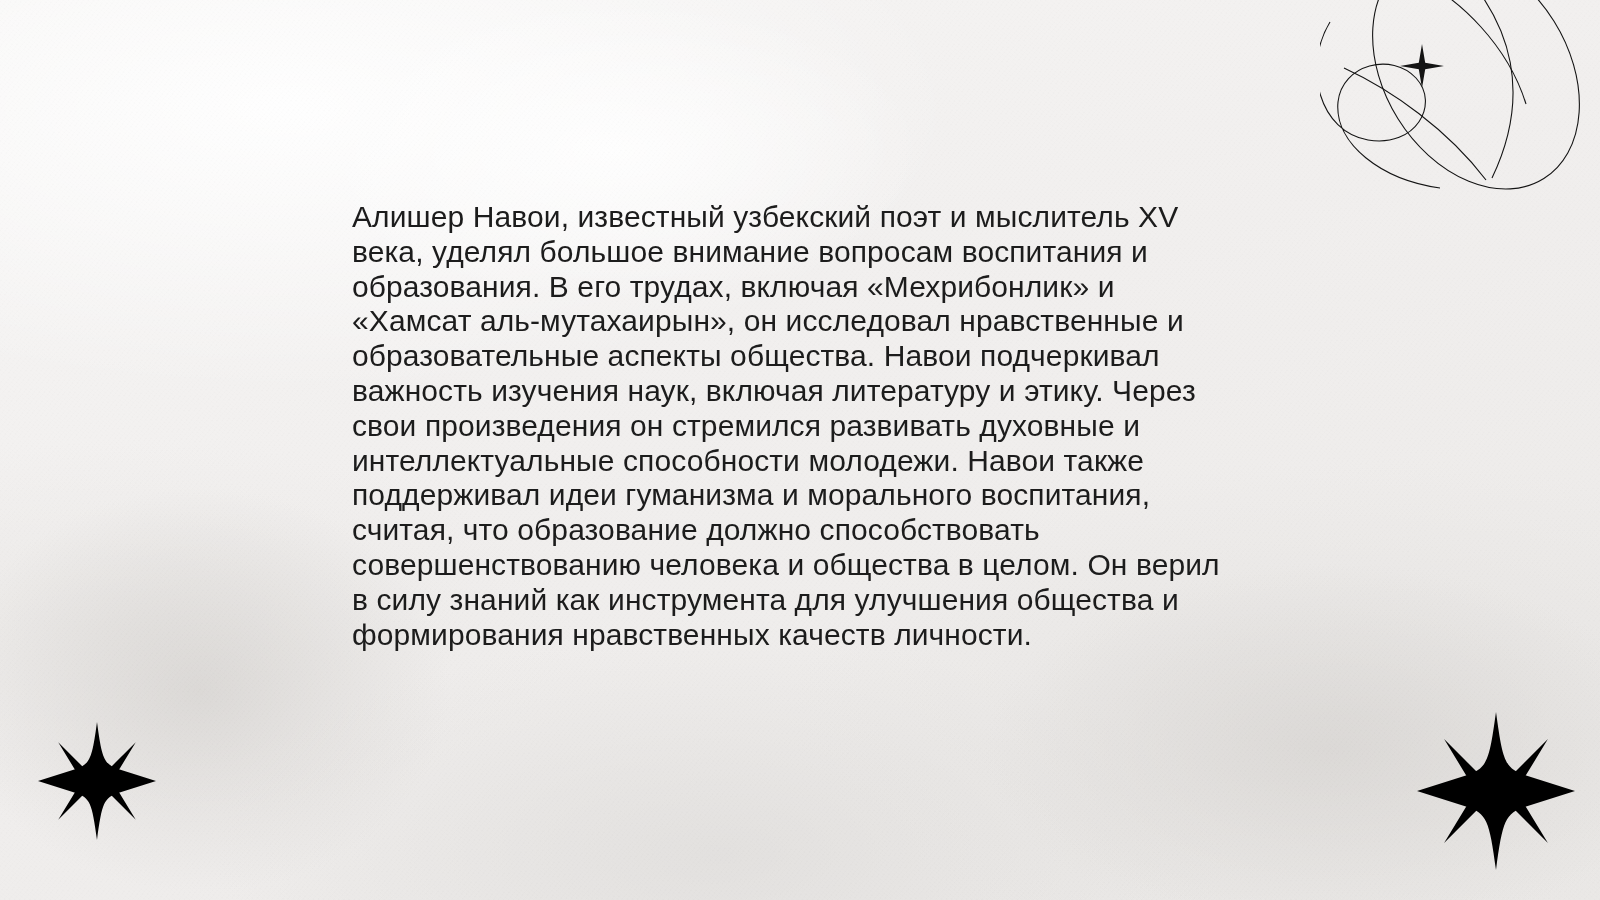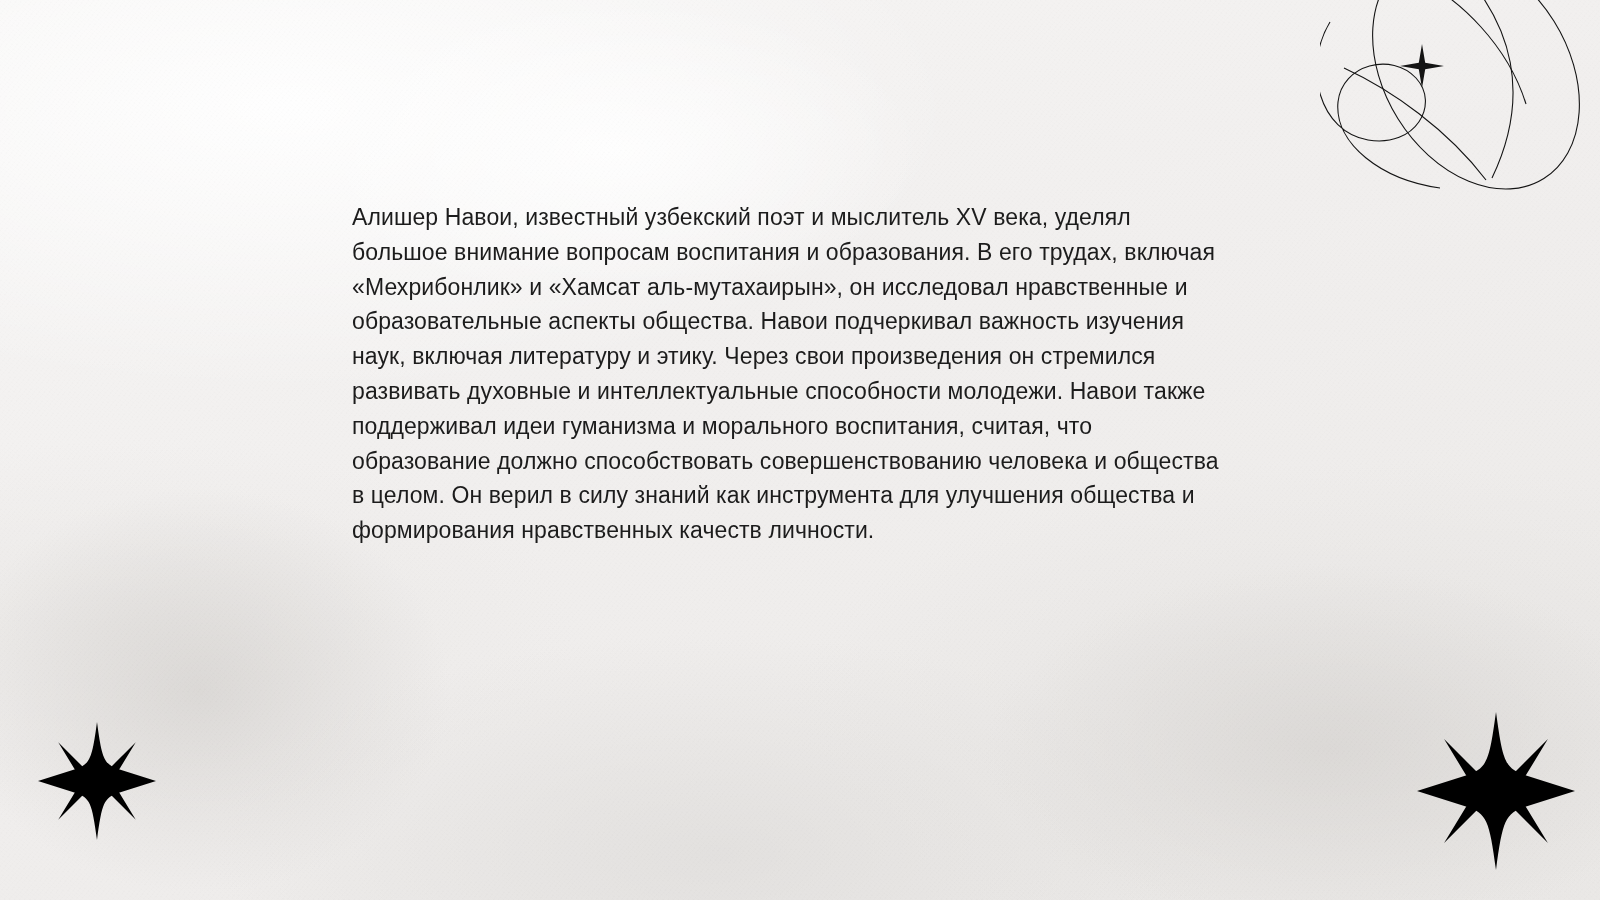--- a/index.html
+++ b/index.html
@@ -60,21 +60,21 @@
     pointer-events: none;
   }
 
   
   .body-text {
     position: absolute;
     left: 352px;
     top: 200px;
     width: 880px;
     margin: 0;
-    font-size: 23px;
+    font-size: 30px;
     line-height: 34.8px;
     color: #1c1c1c;
     letter-spacing: 0.1px;
     white-space: pre-wrap;
   }
 
   
   .orbit-deco {
     position: absolute;
     right: 0px;

